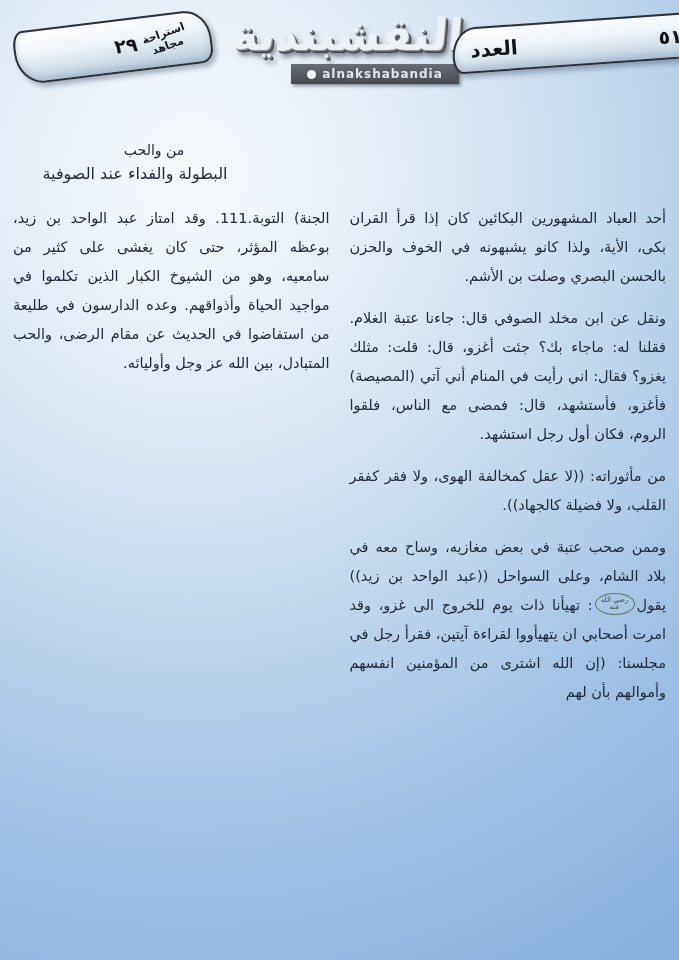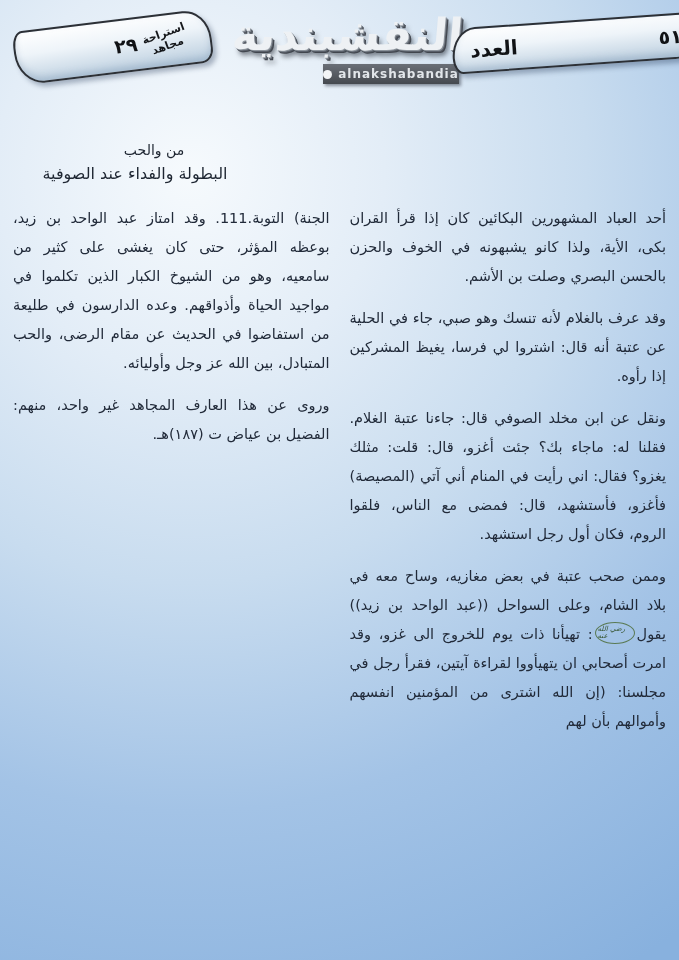--- a/index.html
+++ b/index.html
@@ -36,21 +36,21 @@
   }
   .ribbon-left .corner-number{font-size:19px;font-weight:bold;color:#101215;margin:0 6px 0 28px;}
   
   .logo{position:absolute;left:248px;top:6px;width:215px;height:82px;text-align:center;}
   .logo-arabic{
     display:block;font-size:44px;font-weight:bold;line-height:1.3;
     color:#eef1f4;transform:skewX(-5deg);
     text-shadow:1px 1px 0 #8d949c,2px 2px 0 #5a606a,3px 3px 0 #41464e,5px 6px 5px rgba(10,15,25,.5);
   }
   .logo-band{
-    position:absolute;right:4px;bottom:4px;width:136px;height:20px;
+    position:absolute;right:4px;bottom:4px;width:168px;height:20px;
     background:linear-gradient(180deg,#6a6f77,#45494f);
     display:flex;align-items:center;justify-content:center;gap:6px;
     box-shadow:2px 2px 3px rgba(20,25,35,.45);direction:ltr;
   }
   .logo-dot{width:9px;height:9px;border-radius:50%;background:#f2f4f6;flex:0 0 auto;}
   .logo-latin{font-size:12px;color:#e2e6ea;letter-spacing:1px;font-weight:bold;}
   
   .article-title{
     position:absolute;top:108px;left:190px;width:470px;
     text-align:center;font-size:29px;font-weight:bold;
@@ -67,21 +67,21 @@
     position:absolute;top:204px;left:13px;right:13px;bottom:6px;
     display:flex;gap:20px;direction:rtl;
   }
   .col{flex:1;font-size:14.5px;line-height:2.0;color:#212a39;
     text-align:justify;direction:rtl;}
   .col p{margin:0 0 13px 0;}
   .honorific{
     display:inline-block;font-size:7px;line-height:1;color:#33522c;
     border:1px solid #5a7a54;border-radius:50%;padding:3px 2px;
     vertical-align:middle;transform:translateY(-2px);margin:0 2px;
-    max-width:34px;text-align:left;font-style:italic;
+    max-width:34px;text-align:center;
   }
 </style>
 </head>
 <body>
 
 <div class="page">
 
   <div class="ribbon ribbon-left">
     <div class="corner-title">
       <span>استراحة</span><br>
@@ -106,24 +106,23 @@
 
   <div class="source">
     <span class="src1">من والحب</span>
     <span class="src2">البطولة والفداء عند الصوفية</span>
   </div>
 
   <div class="content">
 
     <div class="col">
       <p>أحد العباد المشهورين البكائين كان إذا قرأ القران بكى، الأية، ولذا كانو يشبهونه في الخوف والحزن بالحسن البصري وصلت بن الأشم.</p>
-      <p>وقد عرف بالغلام لأنه تنسك وهو صبي، جاء في الحلية عن عتبة أنه قال: اشتروا لي فرسا، يغيظ المشركين إذا رأوه.</p>
       <p>ونقل عن ابن مخلد الصوفي قال: جاءنا عتبة الغلام. فقلنا له: ماجاء بك؟ جئت أغزو، قال: قلت: مثلك يغزو؟ فقال: اني رأيت في المنام أني آتي (المصيصة) فأغزو، فأستشهد، قال: فمضى مع الناس، فلقوا الروم، فكان أول رجل استشهد.</p>
+      <p>من مأثوراته: ((لا عقل كمخالفة الهوى، ولا فقر كفقر القلب، ولا فضيلة كالجهاد)).</p>
       <p><span>وممن صحب عتبة في بعض مغازيه، وساح معه في بلاد الشام، وعلى السواحل ((عبد الواحد بن زيد)) يقول</span><span class="honorific">رضي الله عنه</span><span>: تهيأنا ذات يوم للخروج الى غزو، وقد امرت أصحابي ان يتهيأووا لقراءة آيتين، فقرأ رجل في مجلسنا: (إن الله اشترى من المؤمنين انفسهم وأموالهم بأن لهم</span></p>
     </div>
 
     <div class="col">
       <p>الجنة) التوبة.111. وقد امتاز عبد الواحد بن زيد، بوعظه المؤثر، حتى كان يغشى على كثير من سامعيه، وهو من الشيوخ الكبار الذين تكلموا في مواجيد الحياة وأذواقهم. وعده الدارسون في طليعة من استفاضوا في الحديث عن مقام الرضى، والحب المتبادل، بين الله عز وجل وأوليائه.</p>
-      <p>وروى عن هذا العارف المجاهد غير واحد، منهم: الفضيل بن عياض ت (١٨٧)هـ.</p>
     </div>
 
   </div>
 </div>
 
 </body></html>

